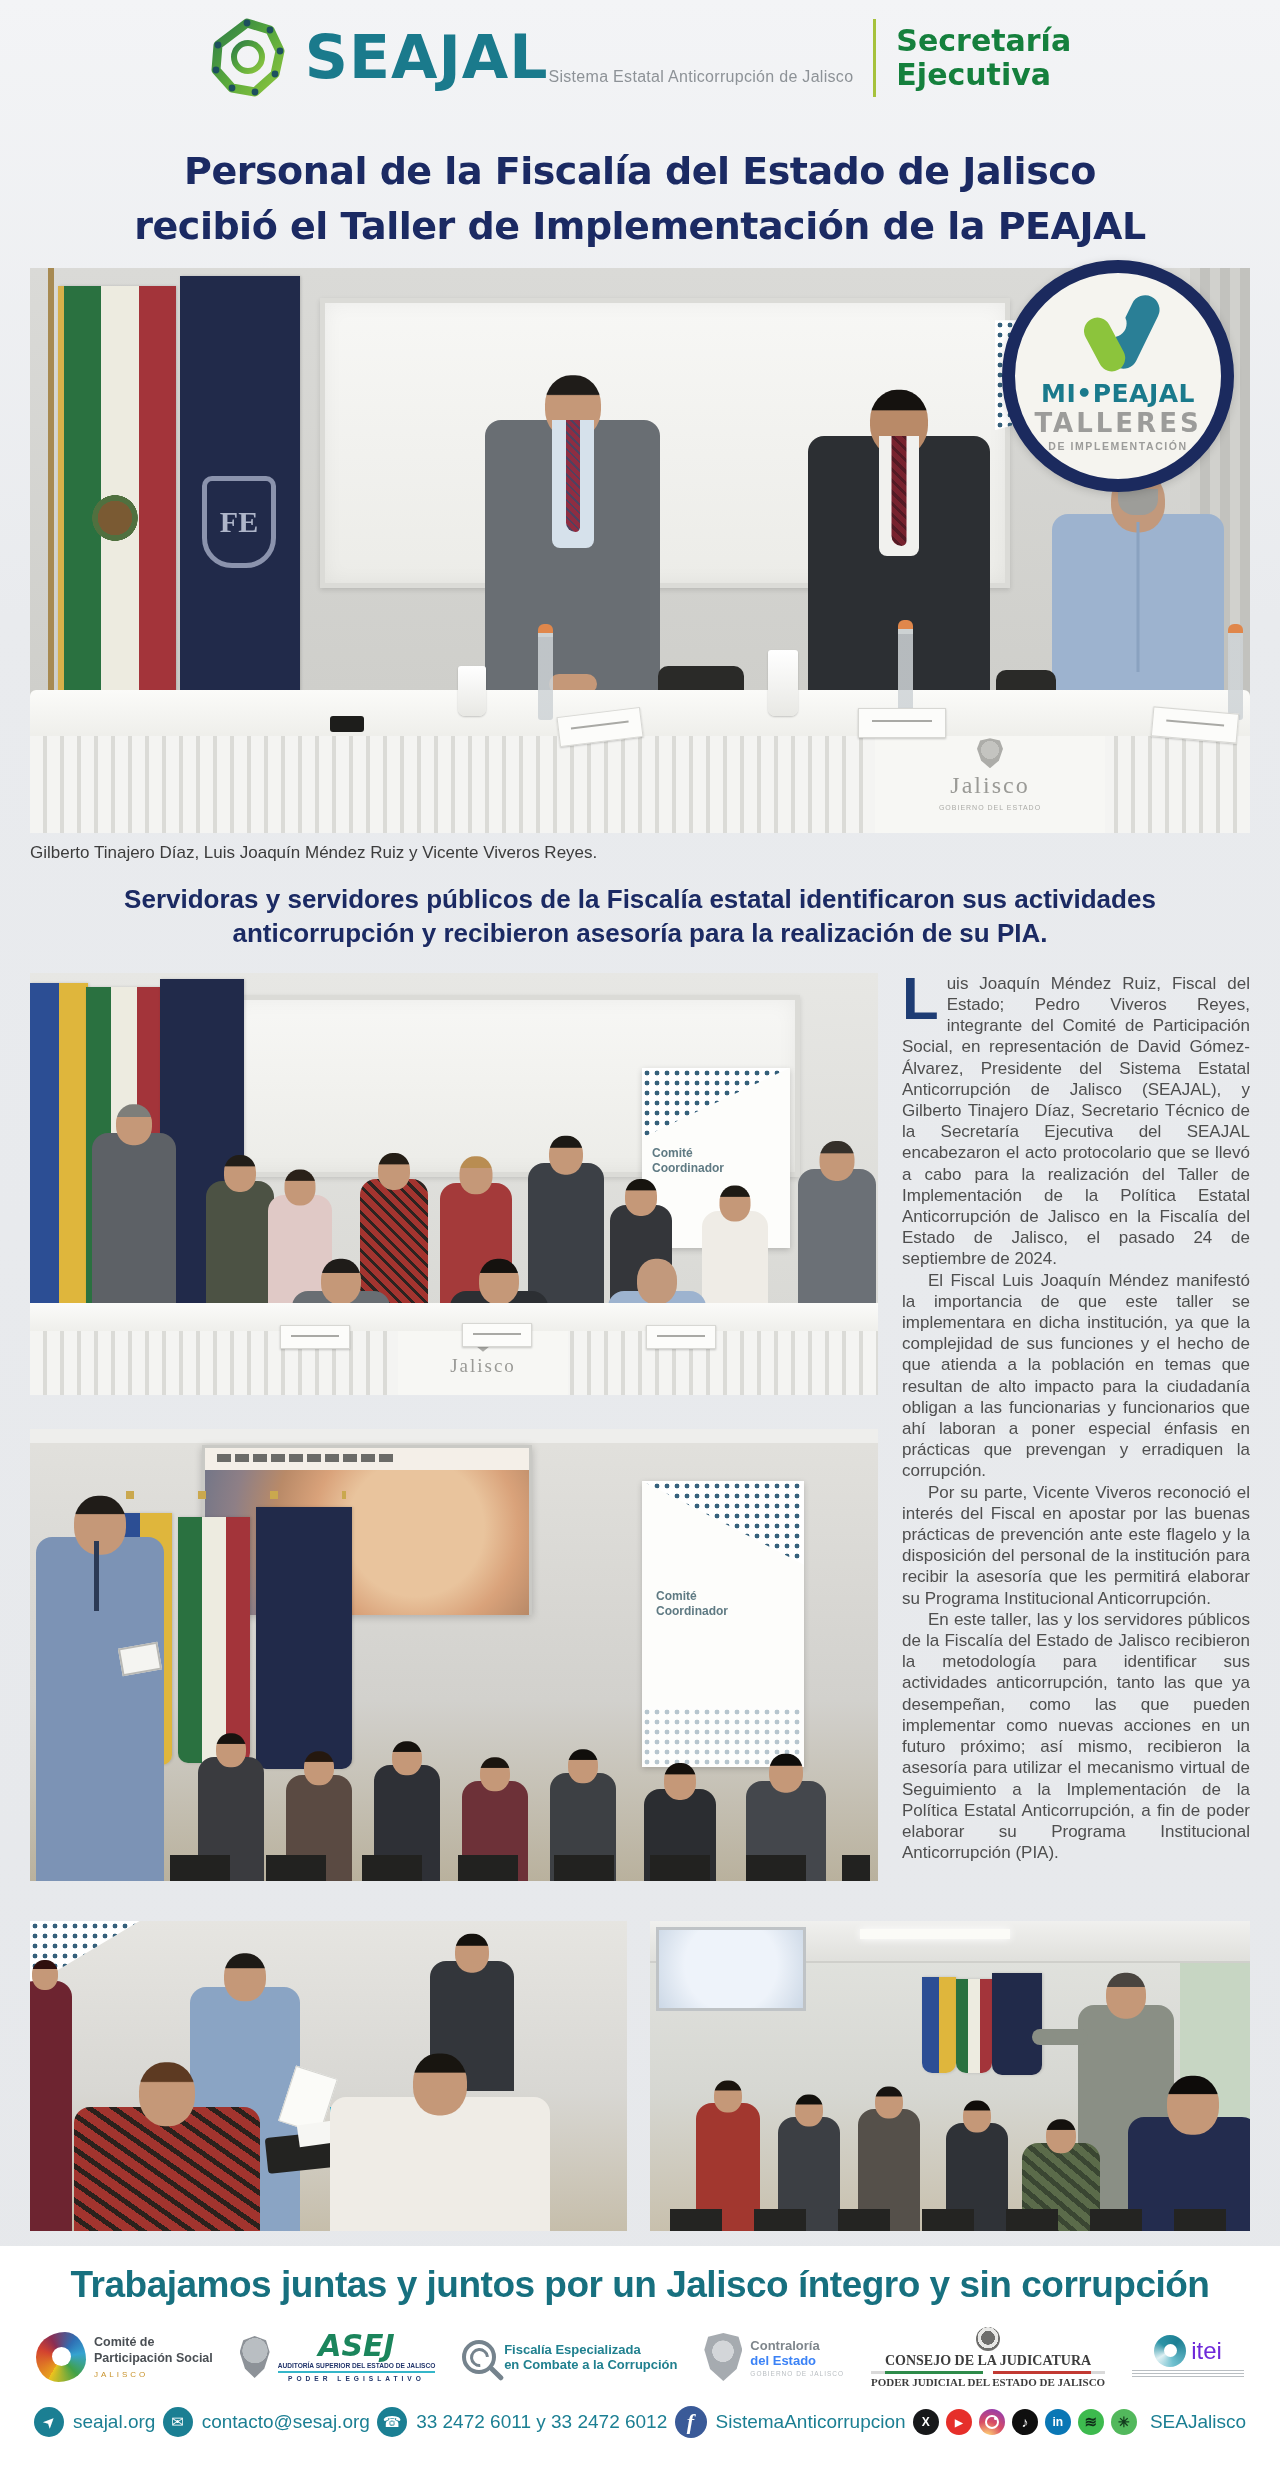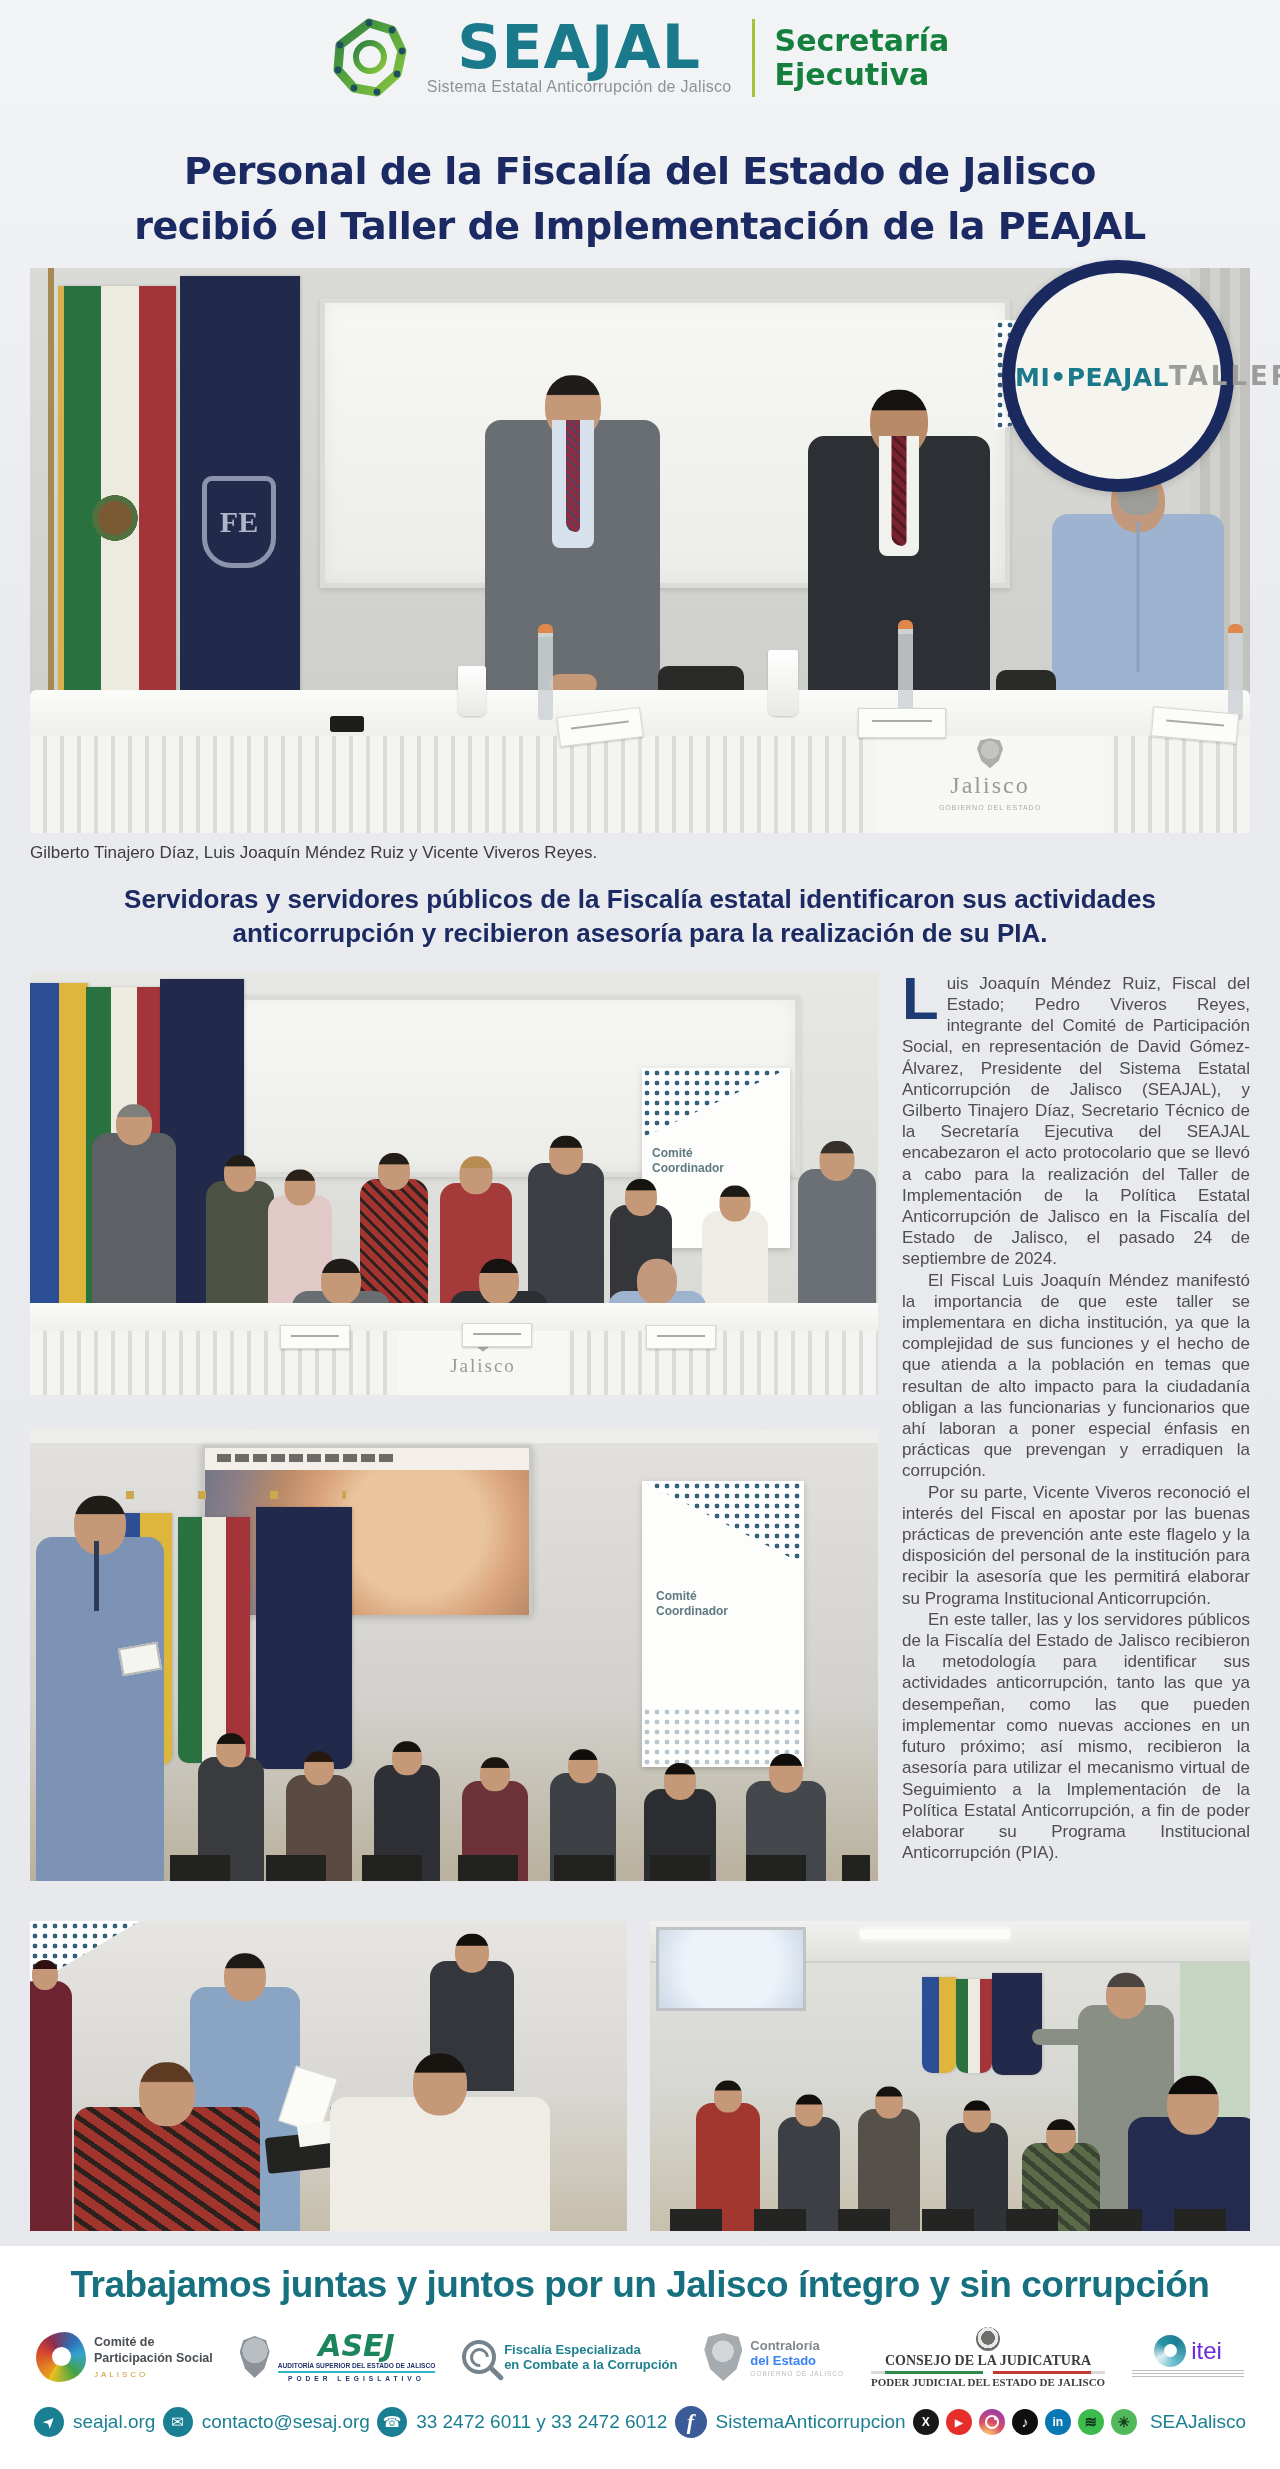--- a/index.html
+++ b/index.html
@@ -2,21 +2,21 @@
 <html lang="es"><head>
 <meta charset="utf-8">
 <style>
   *{box-sizing:border-box;margin:0;padding:0}
   body{width:1280px;height:2469px;overflow:hidden;position:relative;
        background:linear-gradient(180deg,#f3f4f6 0,#e9ebee 25%,#e6e8eb 100%);
        font-family:"Liberation Sans",sans-serif}
   .ab{position:absolute}
   
   .header{display:flex;justify-content:center;align-items:center;gap:20px;padding-top:16px;height:100px}
-  .brandcol{display:flex;flex-direction:column;align-items:center}
+  .brandcol{display:flex;flex-direction:row;align-items:flex-end}
   .brand{font-size:60px;font-weight:bold;color:#1a7a8c;line-height:.92;letter-spacing:1px;font-family:"DejaVu Sans",sans-serif}
   .tagline{font-size:16px;color:#8d9297;margin-top:3px;letter-spacing:.3px}
   .vdiv{width:3px;height:78px;background:#a6c23c}
   .unit{font-size:30px;font-weight:bold;color:#15803d;line-height:1.15;font-family:"DejaVu Sans",sans-serif}
   
   .title{margin-top:44px;text-align:center;color:#1b2a63;font-weight:bold;font-size:38px;line-height:1.45;
          font-family:"DejaVu Sans",sans-serif;letter-spacing:-.5px}
   .title span{display:block;white-space:nowrap}
   .subtitle{margin-top:20px;text-align:center;color:#1b2a63;font-weight:bold;font-size:26px;line-height:1.3}
   .subtitle span{display:block;white-space:nowrap}
@@ -41,21 +41,21 @@
   .card::after{content:"";position:absolute;left:15%;top:40%;width:70%;height:2px;background:#a9a9a5}
   .bottle{position:absolute;width:15px;border-radius:6px 6px 3px 3px;
           background:linear-gradient(180deg,#e0874b 0 9%,#cdd2d3 9% 14%,rgba(206,211,214,.85) 14%)}
   .cup{position:absolute;background:linear-gradient(#ffffff,#e8e8e4);border-radius:3px 3px 7px 7px;box-shadow:0 1px 2px rgba(0,0,0,.2)}
   .crest{position:absolute;background:radial-gradient(circle at 50% 40%,#c4c4c0 0 40%,#adada9 41%);
          clip-path:polygon(50% 0,88% 8%,100% 35%,84% 75%,50% 100%,16% 75%,0 35%,12% 8%)}
   .scripttxt{font-family:"Liberation Serif",serif;color:#9a9a96;letter-spacing:2px}
   .caption{margin:10px 8px 0 30px;font-size:17px;color:#3c3c3c}
   
   .badge{position:absolute;top:-8px;right:16px;width:232px;height:232px;border:13px solid #1b2a5e;border-radius:50%;
-         background:#f5f4ef;z-index:6;display:flex;flex-direction:row;align-items:center;box-shadow:0 2px 8px rgba(0,0,0,.15)}
+         background:#f5f4ef;z-index:6;display:flex;flex-direction:column;align-items:center;box-shadow:0 2px 8px rgba(0,0,0,.15)}
   .badge-title{font-size:25px;font-weight:bold;color:#1a7a8c;letter-spacing:.5px;margin-top:2px;font-family:"DejaVu Sans",sans-serif}
   .badge-l1{font-size:26px;font-weight:bold;color:#9c9c9a;letter-spacing:3px;font-family:"DejaVu Sans",sans-serif}
   .badge-l2{font-size:10.5px;font-weight:bold;color:#9c9c9a;letter-spacing:1.6px;margin-top:2px}
   
   .main{display:flex;gap:24px;margin:22px 30px 0}
   .leftcol{width:848px}
   .article{width:348px;height:908px;overflow:hidden;font-size:17px;line-height:21.2px;color:#4e4e4e;text-align:justify}
   .article p+p{text-indent:26px;margin-top:0}
   .dropcap{float:left;font-size:60px;line-height:46px;font-weight:bold;color:#1e3c74;padding:3px 8px 0 0}
   

